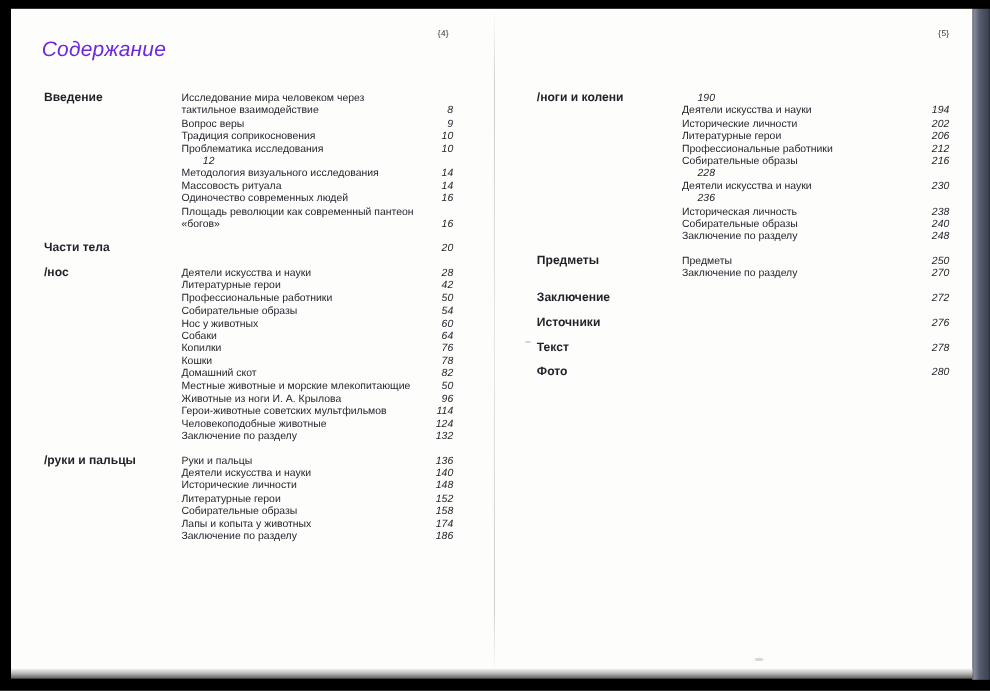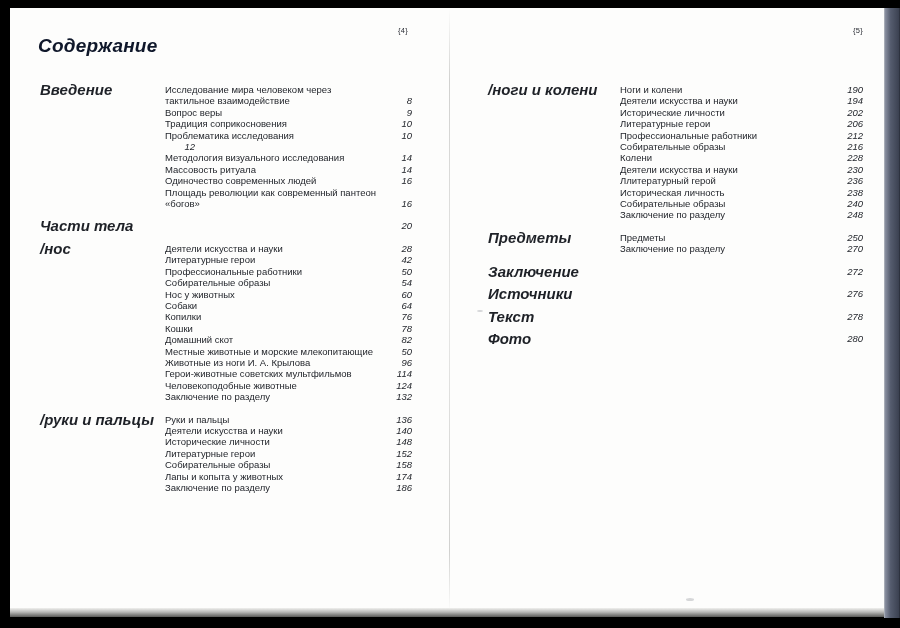--- a/index.html
+++ b/index.html
@@ -26,29 +26,29 @@
     position:absolute;left:439px;top:0;width:1px;height:100%;
     background:linear-gradient(to bottom,rgba(190,190,188,0) 0%,rgba(190,190,188,.7) 12%,rgba(205,205,203,.45) 50%,rgba(190,190,188,.7) 90%,rgba(190,190,188,0) 100%);
   }
   .page-marker{
     position:absolute;top:18px;font-size:7.5px;color:#2a2d34;letter-spacing:.3px;
   }
   .page-marker.left{left:388px;}
   .page-marker.right{left:843px;}
   .toc-title{
     position:absolute;left:28px;top:28px;margin:0;
-    font-size:19px;font-weight:bold;font-style:italic;line-height:1;
-    color:#0f172a;letter-spacing:.2px;
+    font-size:19px;font-weight:normal;font-style:italic;line-height:1;
+    color:#6d28d9;letter-spacing:.2px;
   }
   .toc{position:absolute;top:76px;}
   #toc-left{left:30px;width:372px;}
   #toc-right{left:478px;width:375px;}
   .toc-section{display:flex;margin-bottom:11px;}
   .section-label{
-    font-weight:bold;font-style:italic;font-size:15px;line-height:11.4px;
+    font-weight:bold;font-size:11px;line-height:11.4px;
     color:#1e2127;flex:none;
   }
   #toc-left .section-label{width:125px;}
   #toc-right .section-label{width:132px;}
   .section-entries{flex:1;min-width:0;}
   .toc-entry{display:flex;align-items:flex-end;font-size:9.5px;line-height:11.4px;}
   .entry-text{flex:1;padding-right:6px;color:#23262c;}
   .entry-page{flex:none;width:30px;text-align:right;font-style:italic;color:#23262c;}
   .speck{position:absolute;background:#8d8f94;border-radius:50%;opacity:.35;}
 </style>
@@ -206,21 +206,20 @@
             <span class="entry-page">186</span>
           </div>
         </div>
       </div>
     </div>
   <div class="toc" id="toc-right">
       <div class="toc-section">
         <div class="section-label">/ноги и колени</div>
         <div class="section-entries">
           <div class="toc-entry">
-            <span class="entry-text">Ноги и колени</span>
             <span class="entry-page">190</span>
           </div>
           <div class="toc-entry">
             <span class="entry-text">Деятели искусства и науки</span>
             <span class="entry-page">194</span>
           </div>
           <div class="toc-entry">
             <span class="entry-text">Исторические личности</span>
             <span class="entry-page">202</span>
           </div>
@@ -230,29 +229,27 @@
           </div>
           <div class="toc-entry">
             <span class="entry-text">Профессиональные работники</span>
             <span class="entry-page">212</span>
           </div>
           <div class="toc-entry">
             <span class="entry-text">Собирательные образы</span>
             <span class="entry-page">216</span>
           </div>
           <div class="toc-entry">
-            <span class="entry-text">Колени</span>
             <span class="entry-page">228</span>
           </div>
           <div class="toc-entry">
             <span class="entry-text">Деятели искусства и науки</span>
             <span class="entry-page">230</span>
           </div>
           <div class="toc-entry">
-            <span class="entry-text">Ллитературный герой</span>
             <span class="entry-page">236</span>
           </div>
           <div class="toc-entry">
             <span class="entry-text">Историческая личность</span>
             <span class="entry-page">238</span>
           </div>
           <div class="toc-entry">
             <span class="entry-text">Собирательные образы</span>
             <span class="entry-page">240</span>
           </div>

